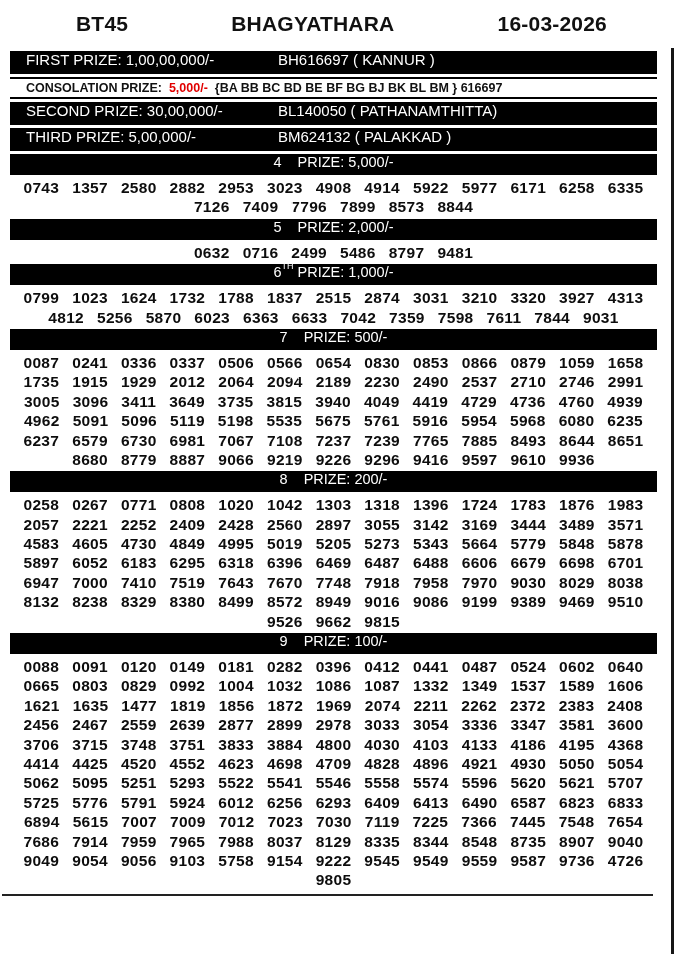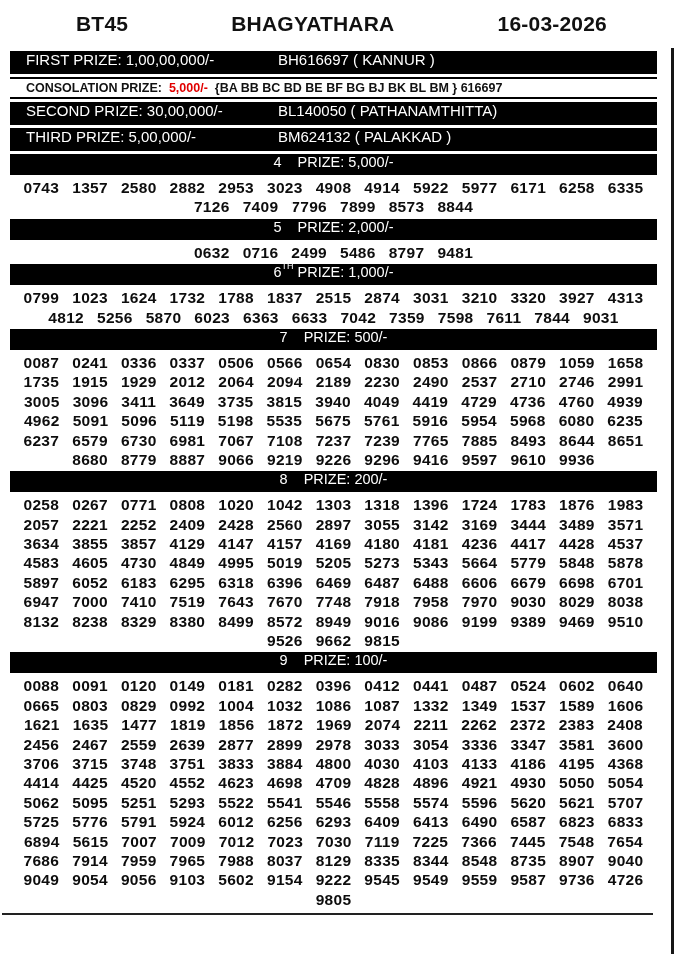--- a/index.html
+++ b/index.html
@@ -286,35 +286,20 @@
             <span class="num">2560</span>
             <span class="num">2897</span>
             <span class="num">3055</span>
             <span class="num">3142</span>
             <span class="num">3169</span>
             <span class="num">3444</span>
             <span class="num">3489</span>
             <span class="num">3571</span>
           </div>
           <div class="numrow">
-            <span class="num">3634</span>
-            <span class="num">3855</span>
-            <span class="num">3857</span>
-            <span class="num">4129</span>
-            <span class="num">4147</span>
-            <span class="num">4157</span>
-            <span class="num">4169</span>
-            <span class="num">4180</span>
-            <span class="num">4181</span>
-            <span class="num">4236</span>
-            <span class="num">4417</span>
-            <span class="num">4428</span>
-            <span class="num">4537</span>
-          </div>
-          <div class="numrow">
             <span class="num">4583</span>
             <span class="num">4605</span>
             <span class="num">4730</span>
             <span class="num">4849</span>
             <span class="num">4995</span>
             <span class="num">5019</span>
             <span class="num">5205</span>
             <span class="num">5273</span>
             <span class="num">5343</span>
             <span class="num">5664</span>
@@ -525,21 +510,21 @@
             <span class="num">8548</span>
             <span class="num">8735</span>
             <span class="num">8907</span>
             <span class="num">9040</span>
           </div>
           <div class="numrow">
             <span class="num">9049</span>
             <span class="num">9054</span>
             <span class="num">9056</span>
             <span class="num">9103</span>
-            <span class="num">5602</span>
+            <span class="num">5758</span>
             <span class="num">9154</span>
             <span class="num">9222</span>
             <span class="num">9545</span>
             <span class="num">9549</span>
             <span class="num">9559</span>
             <span class="num">9587</span>
             <span class="num">9736</span>
             <span class="num">4726</span>
           </div>
           <div class="numrow">

